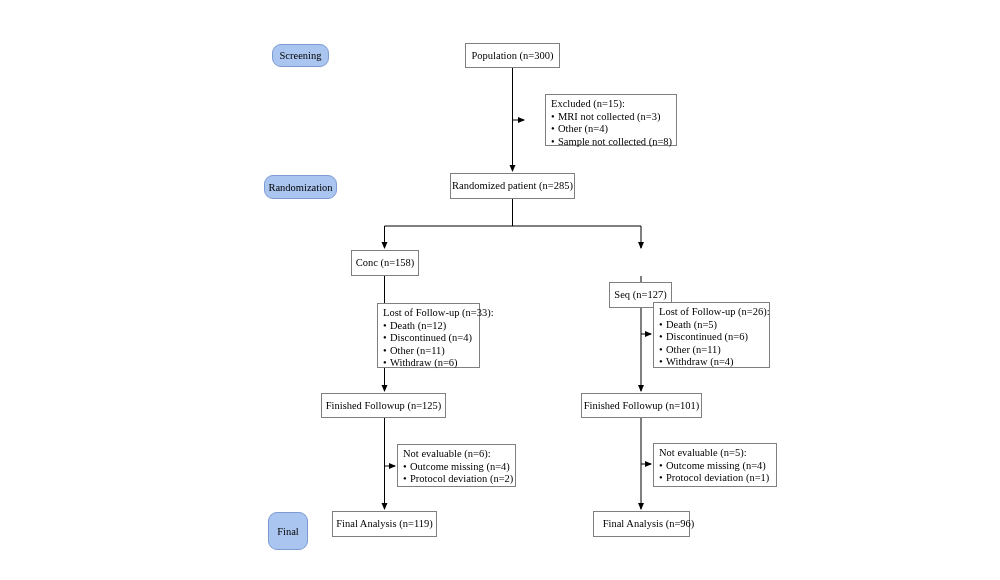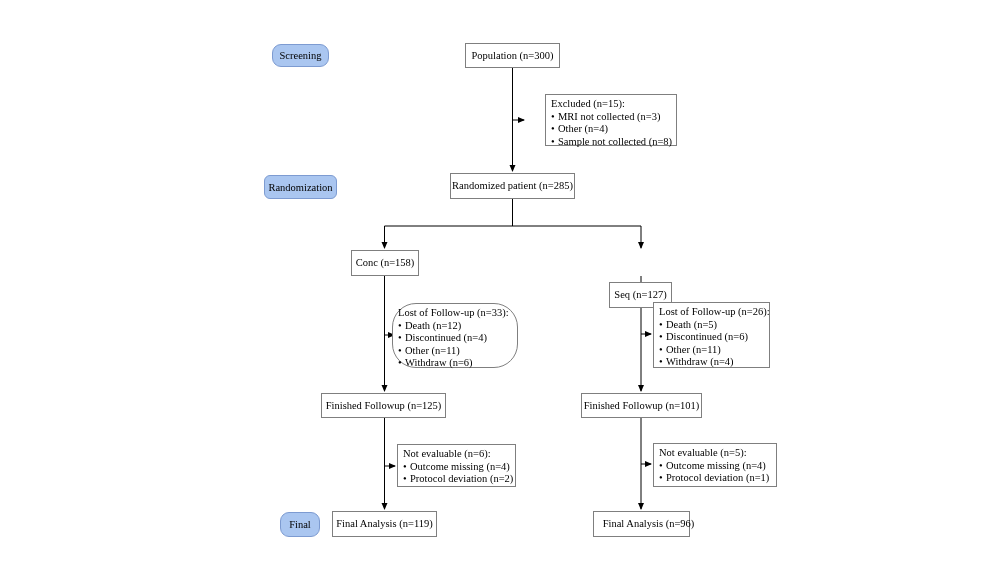--- a/index.html
+++ b/index.html
@@ -85,39 +85,39 @@
 
       <line x1="641" y1="276" x2="641" y2="391" marker-end="url(#arrow)"></line>
       <line x1="641" y1="334" x2="651" y2="334" marker-end="url(#arrow)"></line>
 
       <line x1="641" y1="418" x2="641" y2="509" marker-end="url(#arrow)"></line>
       <line x1="641" y1="464" x2="651" y2="464" marker-end="url(#arrow)"></line>
     </g>
   </svg>
 
   <div class="stage" style="left:272px;top:44px;width:57px;height:23px;">Screening</div>
-  <div class="stage" style="left:264px;top:175px;width:73px;height:24px;border-radius:6px;">Randomization</div>
-  <div class="stage" style="left:280px;top:512px;width:40px;height:25px;">Final</div>
+  <div class="stage" style="left:264px;top:175px;width:73px;height:24px;">Randomization</div>
+  <div class="stage" style="left:268px;top:512px;width:40px;height:38px;">Final</div>
 
   <div class="box center-box" style="left:465px;top:43px;width:95px;height:25px;">Population (n=300)</div>
 
   <div class="box list-box" style="left:526px;top:94px;width:132px;height:52px;margin-left:19px;">
     <span class="row">Excluded (n=15):</span>
     <span class="row"><span class="b">•</span><span>MRI not collected (n=3)</span></span>
     <span class="row"><span class="b">•</span><span>Other (n=4)</span></span>
     <span class="row"><span class="b">•</span><span>Sample not collected (n=8)</span></span>
   </div>
 
   <div class="box center-box" style="left:450px;top:173px;width:125px;height:26px;">Randomized patient (n=285)</div>
 
   <div class="box center-box" style="left:351px;top:250px;width:68px;height:26px;">Conc (n=158)</div>
 
   <div class="box center-box" style="left:609px;top:250px;width:63px;height:26px;margin-top:32px;">Seq (n=127)</div>
 
-  <div class="box list-box" style="left:392px;top:303px;width:126px;height:65px;border-radius:24px;">
+  <div class="box list-box" style="left:377px;top:303px;width:103px;height:65px;">
     <span class="row">Lost of Follow-up (n=33):</span>
     <span class="row"><span class="b">•</span><span>Death (n=12)</span></span>
     <span class="row"><span class="b">•</span><span>Discontinued (n=4)</span></span>
     <span class="row"><span class="b">•</span><span>Other (n=11)</span></span>
     <span class="row"><span class="b">•</span><span>Withdraw (n=6)</span></span>
   </div>
 
   <div class="box list-box" style="left:653px;top:302px;width:117px;height:66px;">
     <span class="row">Lost of Follow-up (n=26):</span>
     <span class="row"><span class="b">•</span><span>Death (n=5)</span></span>

